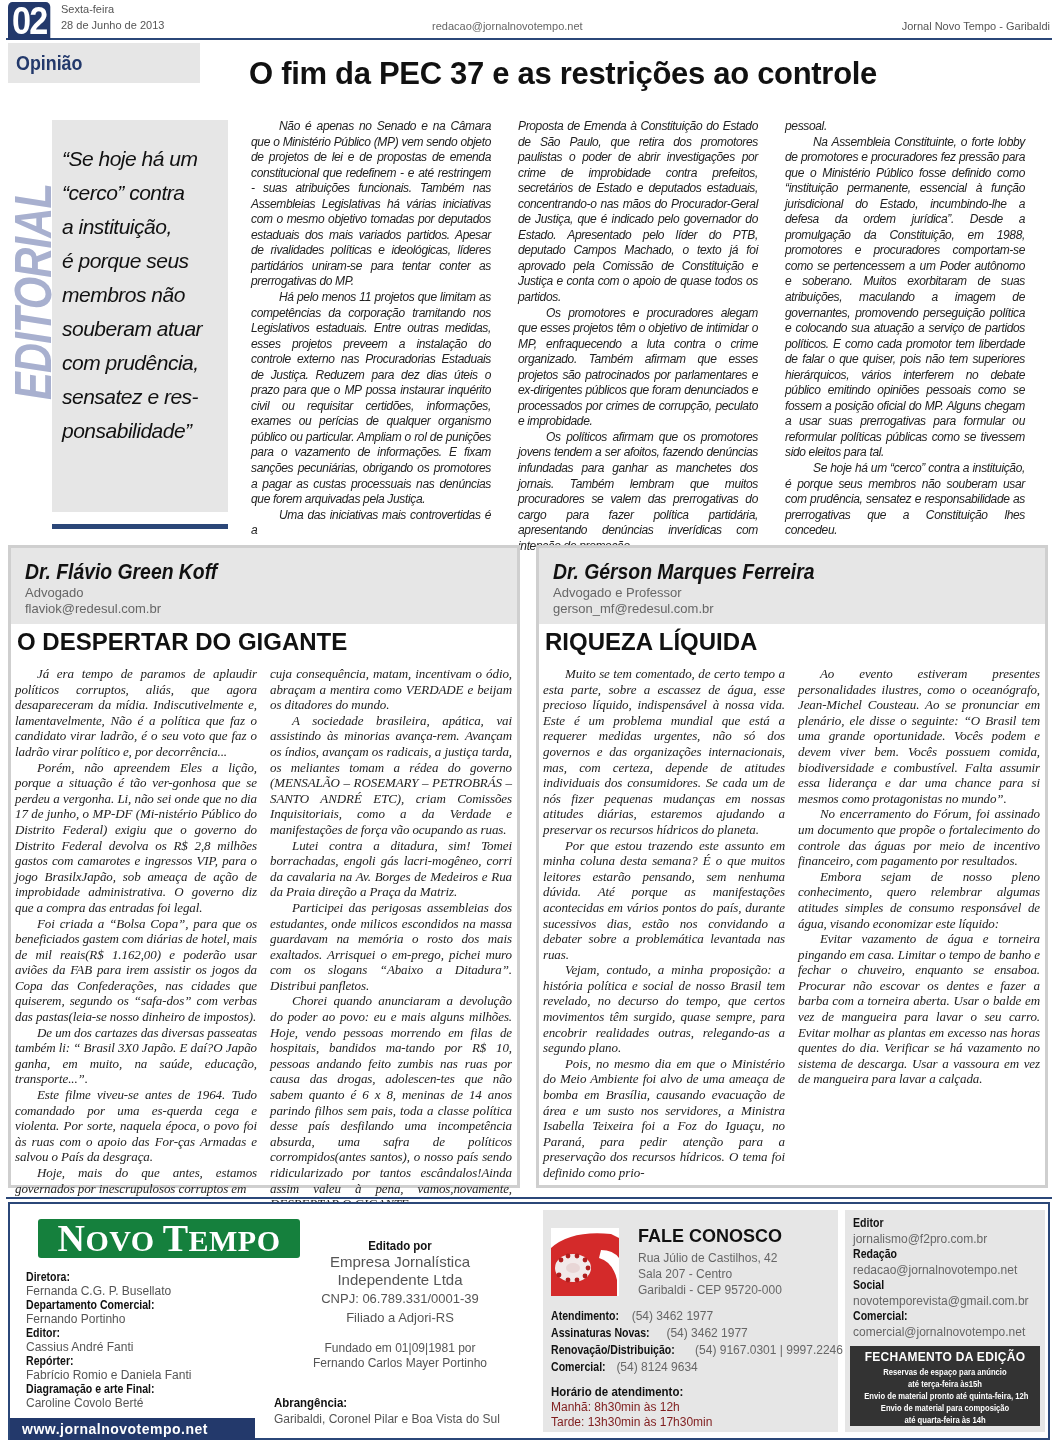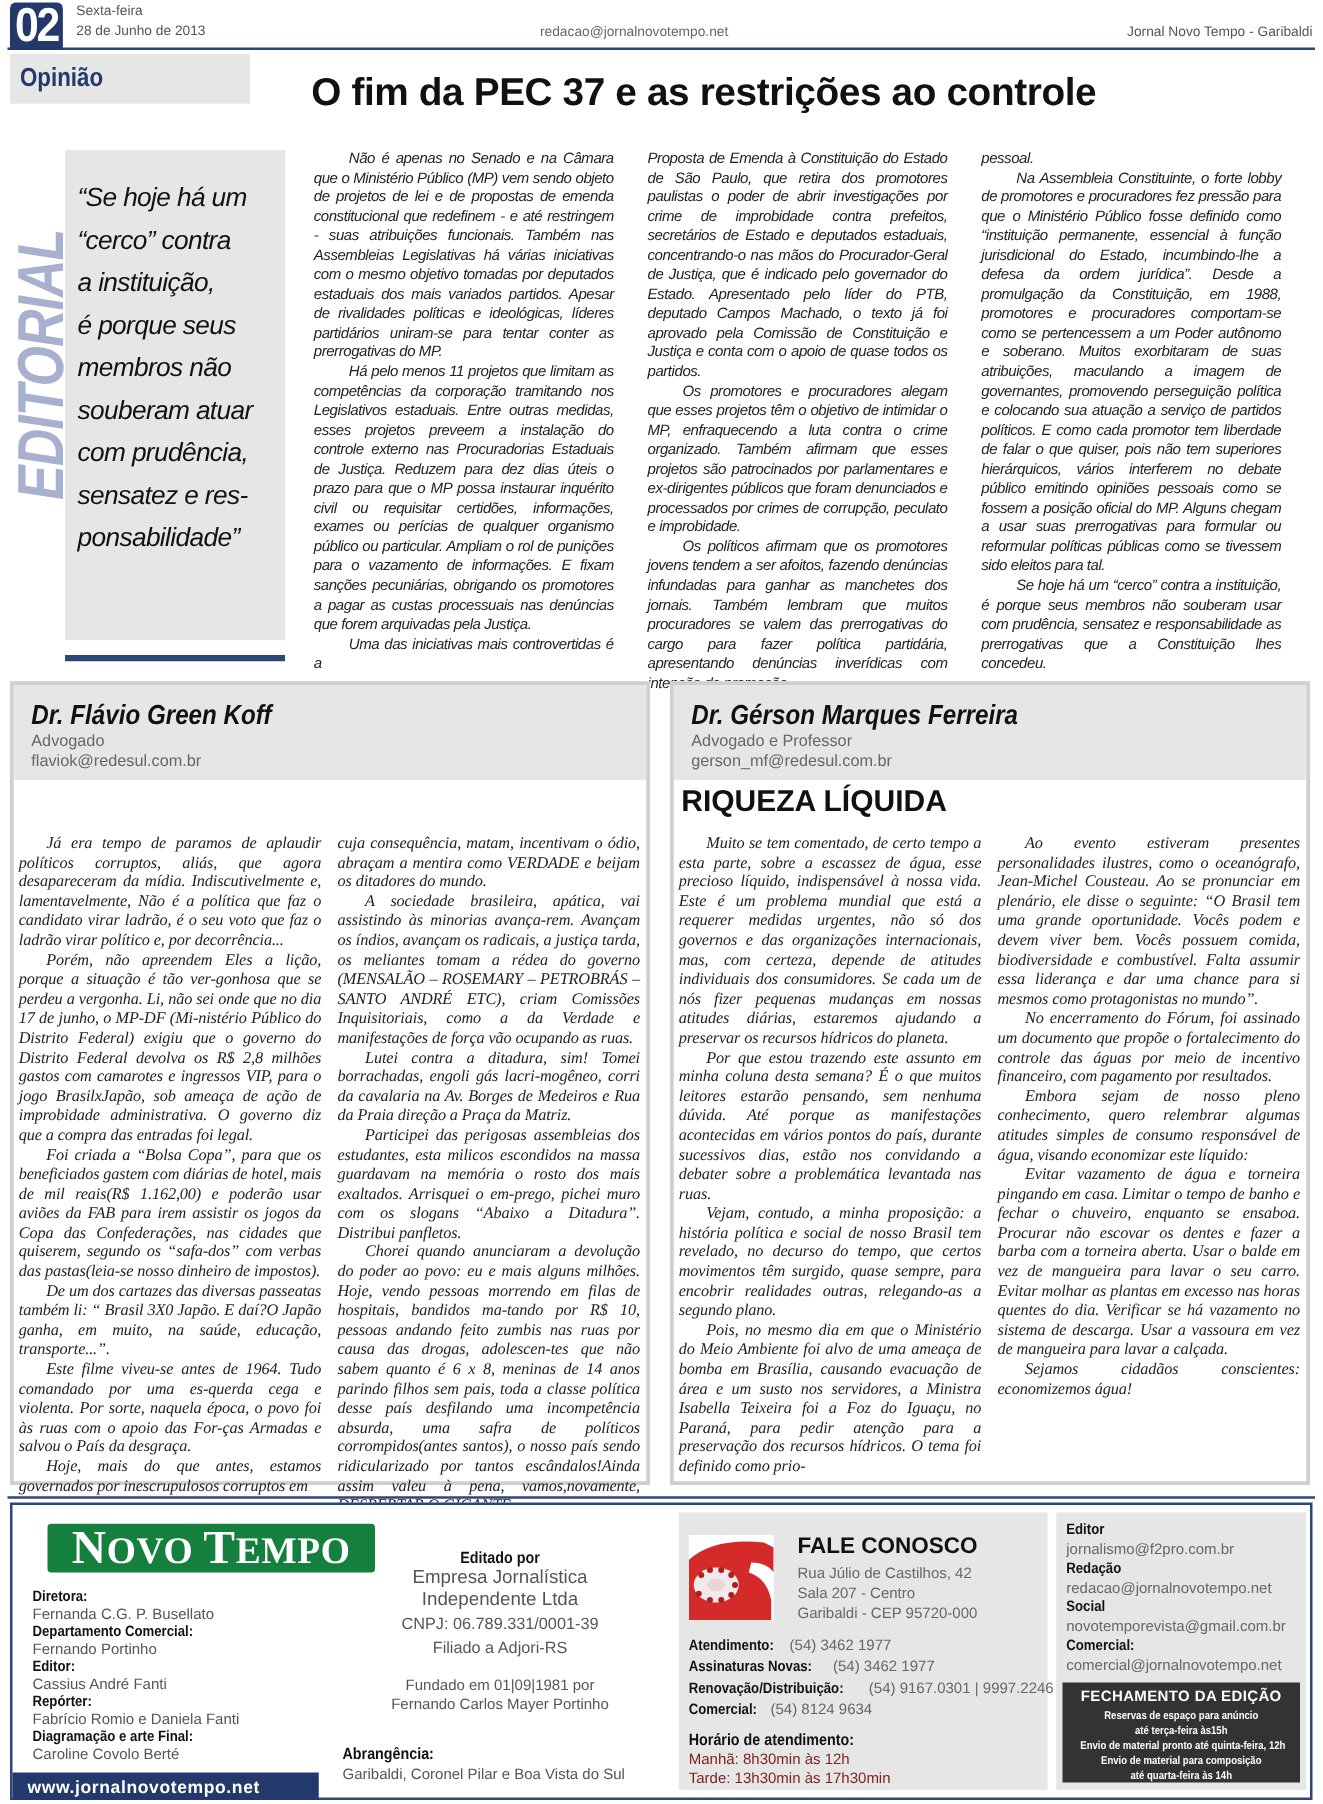--- a/index.html
+++ b/index.html
@@ -130,33 +130,34 @@
   <p>Na Assembleia Constituinte, o forte lobby de promotores e procuradores fez pressão para que o Ministério Público fosse definido como “instituição permanente, essencial à função jurisdicional do Estado, incumbindo-lhe a defesa da ordem jurídica”. Desde a promulgação da Constituição, em 1988, promotores e procuradores comportam-se como se pertencessem a um Poder autônomo e soberano. Muitos exorbitaram de suas atribuições, maculando a imagem de governantes, promovendo perseguição política e colocando sua atuação a serviço de partidos políticos. E como cada promotor tem liberdade de falar o que quiser, pois não tem superiores hierárquicos, vários interferem no debate público emitindo opiniões pessoais como se fossem a posição oficial do MP. Alguns chegam a usar suas prerrogativas para formular ou reformular políticas públicas como se tivessem sido eleitos para tal.</p>
   <p>Se hoje há um “cerco” contra a instituição, é porque seus membros não souberam usar com prudência, sensatez e responsabilidade as prerrogativas que a Constituição lhes concedeu.</p>
 </div>
 
 <div class="col-box left">
   <div class="col-head">
     <div class="author">Dr. Flávio Green Koff</div>
     <div class="role">Advogado</div>
     <div class="email">flaviok@redesul.com.br</div>
   </div>
+  <h2 class="col-title">O DESPERTAR DO GIGANTE</h2>
   <div class="col-text a">
     <p>Já era tempo de paramos de aplaudir políticos corruptos, aliás, que agora desapareceram da mídia. Indiscutivelmente e, lamentavelmente, Não é a política que faz o candidato virar ladrão, é o seu voto que faz o ladrão virar político e, por decorrência...</p>
     <p>Porém, não apreendem Eles a lição, porque a situação é tão ver-gonhosa que se perdeu a vergonha. Li, não sei onde que no dia 17 de junho, o MP-DF (Mi-nistério Público do Distrito Federal) exigiu que o governo do Distrito Federal devolva os R$ 2,8 milhões gastos com camarotes e ingressos VIP, para o jogo BrasilxJapão, sob ameaça de ação de improbidade administrativa. O governo diz que a compra das entradas foi legal.</p>
     <p>Foi criada a “Bolsa Copa”, para que os beneficiados gastem com diárias de hotel, mais de mil reais(R$ 1.162,00) e poderão usar aviões da FAB para irem assistir os jogos da Copa das Confederações, nas cidades que quiserem, segundo os “safa-dos” com verbas das pastas(leia-se nosso dinheiro de impostos).</p>
     <p>De um dos cartazes das diversas passeatas também li: “ Brasil 3X0 Japão. E daí?O Japão ganha, em muito, na saúde, educação, transporte...”.</p>
     <p>Este filme viveu-se antes de 1964. Tudo comandado por uma es-querda cega e violenta. Por sorte, naquela época, o povo foi às ruas com o apoio das For-ças Armadas e salvou o País da desgraça.</p>
     <p>Hoje, mais do que antes, estamos governados por inescrupulosos corruptos em</p>
   </div>
   <div class="col-text b">
     <p class="noindent">cuja consequência, matam, incentivam o ódio, abraçam a mentira como VERDADE e beijam os ditadores do mundo.</p>
     <p>A sociedade brasileira, apática, vai assistindo às minorias avança-rem. Avançam os índios, avançam os radicais, a justiça tarda, os meliantes tomam a rédea do governo (MENSALÃO – ROSEMARY – PETROBRÁS – SANTO ANDRÉ ETC), criam Comissões Inquisitoriais, como a da Verdade e manifestações de força vão ocupando as ruas.</p>
     <p>Lutei contra a ditadura, sim! Tomei borrachadas, engoli gás lacri-mogêneo, corri da cavalaria na Av. Borges de Medeiros e Rua da Praia direção a Praça da Matriz.</p>
-    <p>Participei das perigosas assembleias dos estudantes, esta milicos escondidos na massa guardavam na memória o rosto dos mais exaltados. Arrisquei o em-prego, pichei muro com os slogans “Abaixo a Ditadura”. Distribui panfletos.</p>
+    <p>Participei das perigosas assembleias dos estudantes, onde milicos escondidos na massa guardavam na memória o rosto dos mais exaltados. Arrisquei o em-prego, pichei muro com os slogans “Abaixo a Ditadura”. Distribui panfletos.</p>
     <p>Chorei quando anunciaram a devolução do poder ao povo: eu e mais alguns milhões. Hoje, vendo pessoas morrendo em filas de hospitais, bandidos ma-tando por R$ 10, pessoas andando feito zumbis nas ruas por causa das drogas, adolescen-tes que não sabem quanto é 6 x 8, meninas de 14 anos parindo filhos sem pais, toda a classe política desse país desfilando uma incompetência absurda, uma safra de políticos corrompidos(antes santos), o nosso país sendo ridicularizado por tantos escândalos!Ainda assim valeu à pena, vamos,novamente, DESPERTAR O GIGANTE.</p>
   </div>
 </div>
 
 <div class="col-box right">
   <div class="col-head">
     <div class="author">Dr. Gérson Marques Ferreira</div>
     <div class="role">Advogado e Professor</div>
     <div class="email">gerson_mf@redesul.com.br</div>
   </div>
@@ -165,21 +166,20 @@
     <p>Muito se tem comentado, de certo tempo a esta parte, sobre a escassez de água, esse precioso líquido, indispensável à nossa vida. Este é um problema mundial que está a requerer medidas urgentes, não só dos governos e das organizações internacionais, mas, com certeza, depende de atitudes individuais dos consumidores. Se cada um de nós fizer pequenas mudanças em nossas atitudes diárias, estaremos ajudando a preservar os recursos hídricos do planeta.</p>
     <p>Por que estou trazendo este assunto em minha coluna desta semana? É o que muitos leitores estarão pensando, sem nenhuma dúvida. Até porque as manifestações acontecidas em vários pontos do país, durante sucessivos dias, estão nos convidando a debater sobre a problemática levantada nas ruas.</p>
     <p>Vejam, contudo, a minha proposição: a história política e social de nosso Brasil tem revelado, no decurso do tempo, que certos movimentos têm surgido, quase sempre, para encobrir realidades outras, relegando-as a segundo plano.</p>
     <p>Pois, no mesmo dia em que o Ministério do Meio Ambiente foi alvo de uma ameaça de bomba em Brasília, causando evacuação de área e um susto nos servidores, a Ministra Isabella Teixeira foi a Foz do Iguaçu, no Paraná, para pedir atenção para a preservação dos recursos hídricos. O tema foi definido como prio-</p>
   </div>
   <div class="col-text b">
     <p>Ao evento estiveram presentes personalidades ilustres, como o oceanógrafo, Jean-Michel Cousteau. Ao se pronunciar em plenário, ele disse o seguinte: “O Brasil tem uma grande oportunidade. Vocês podem e devem viver bem. Vocês possuem comida, biodiversidade e combustível. Falta assumir essa liderança e dar uma chance para si mesmos como protagonistas no mundo”.</p>
     <p>No encerramento do Fórum, foi assinado um documento que propõe o fortalecimento do controle das águas por meio de incentivo financeiro, com pagamento por resultados.</p>
     <p>Embora sejam de nosso pleno conhecimento, quero relembrar algumas atitudes simples de consumo responsável de água, visando economizar este líquido:</p>
     <p>Evitar vazamento de água e torneira pingando em casa. Limitar o tempo de banho e fechar o chuveiro, enquanto se ensaboa. Procurar não escovar os dentes e fazer a barba com a torneira aberta. Usar o balde em vez de mangueira para lavar o seu carro. Evitar molhar as plantas em excesso nas horas quentes do dia. Verificar se há vazamento no sistema de descarga. Usar a vassoura em vez de mangueira para lavar a calçada.</p>
-    <p>Sejamos cidadãos conscientes: economizemos água!</p>
   </div>
 </div>
 
 <div class="footer-rule"></div>
 <div class="footer-box">
   <div class="logo">
     <span class="big">N</span><span>OVO</span>
     <span class="big">T</span><span>EMPO</span>
   </div>
 

